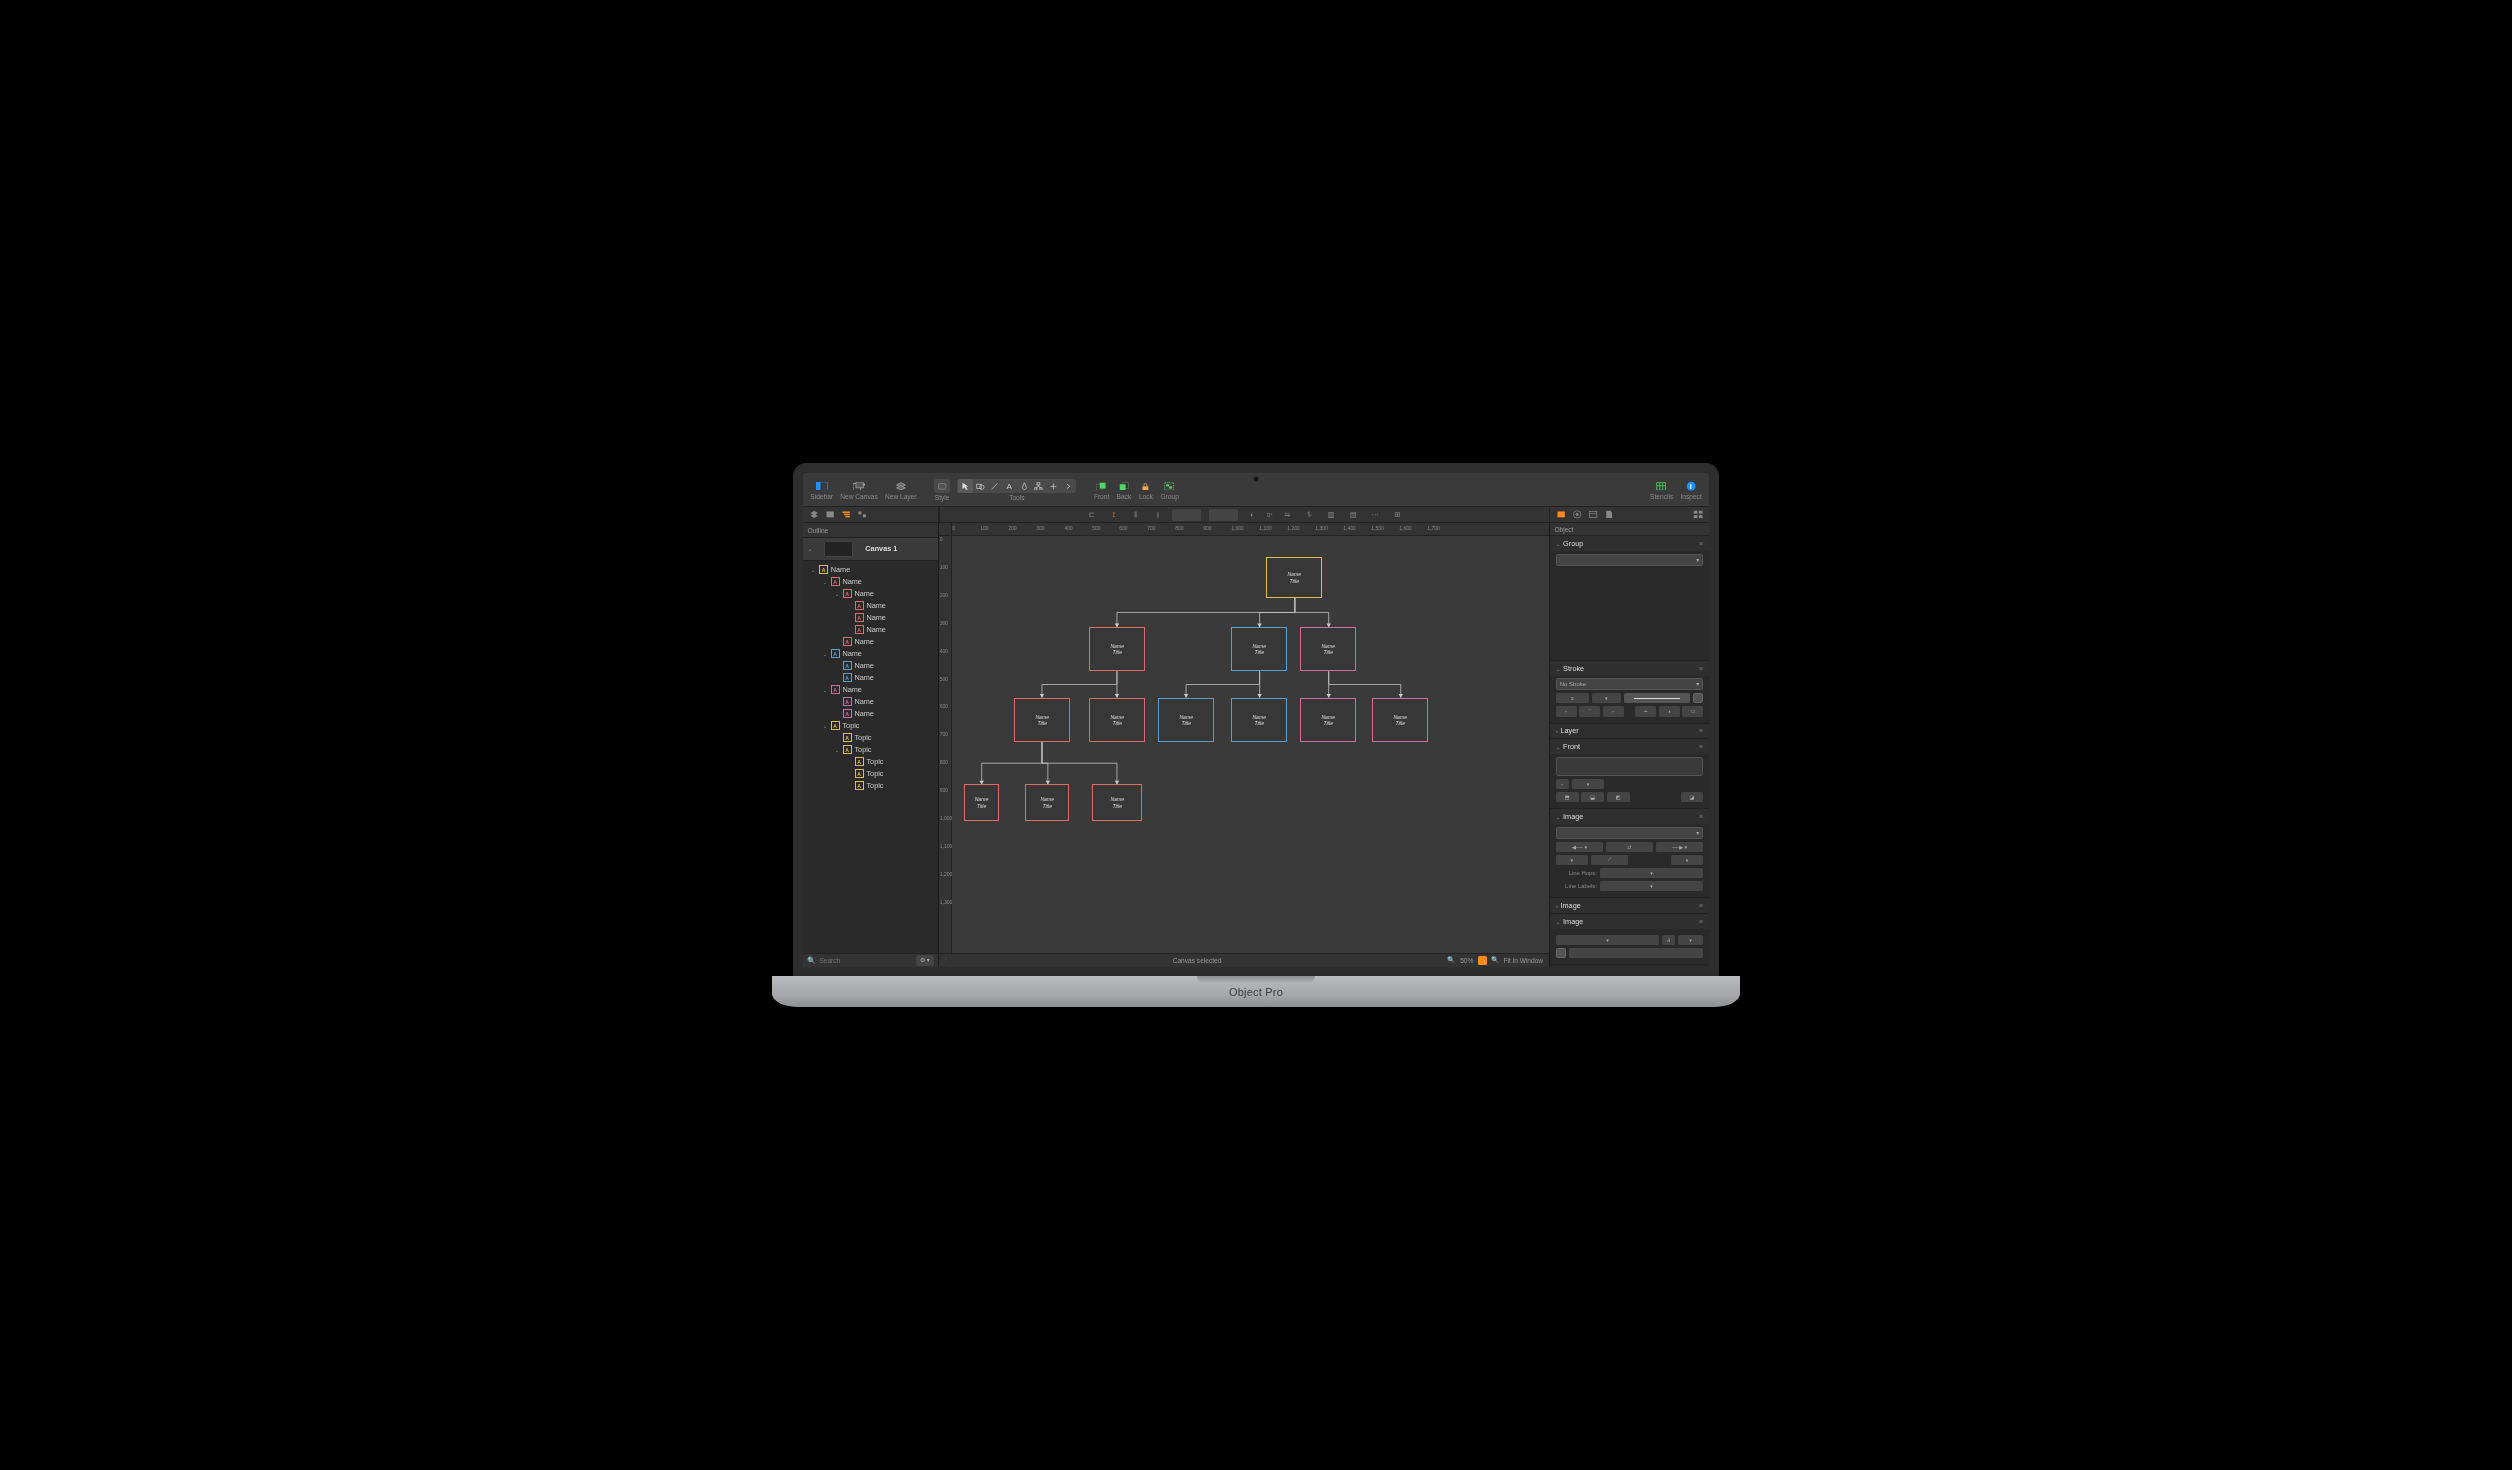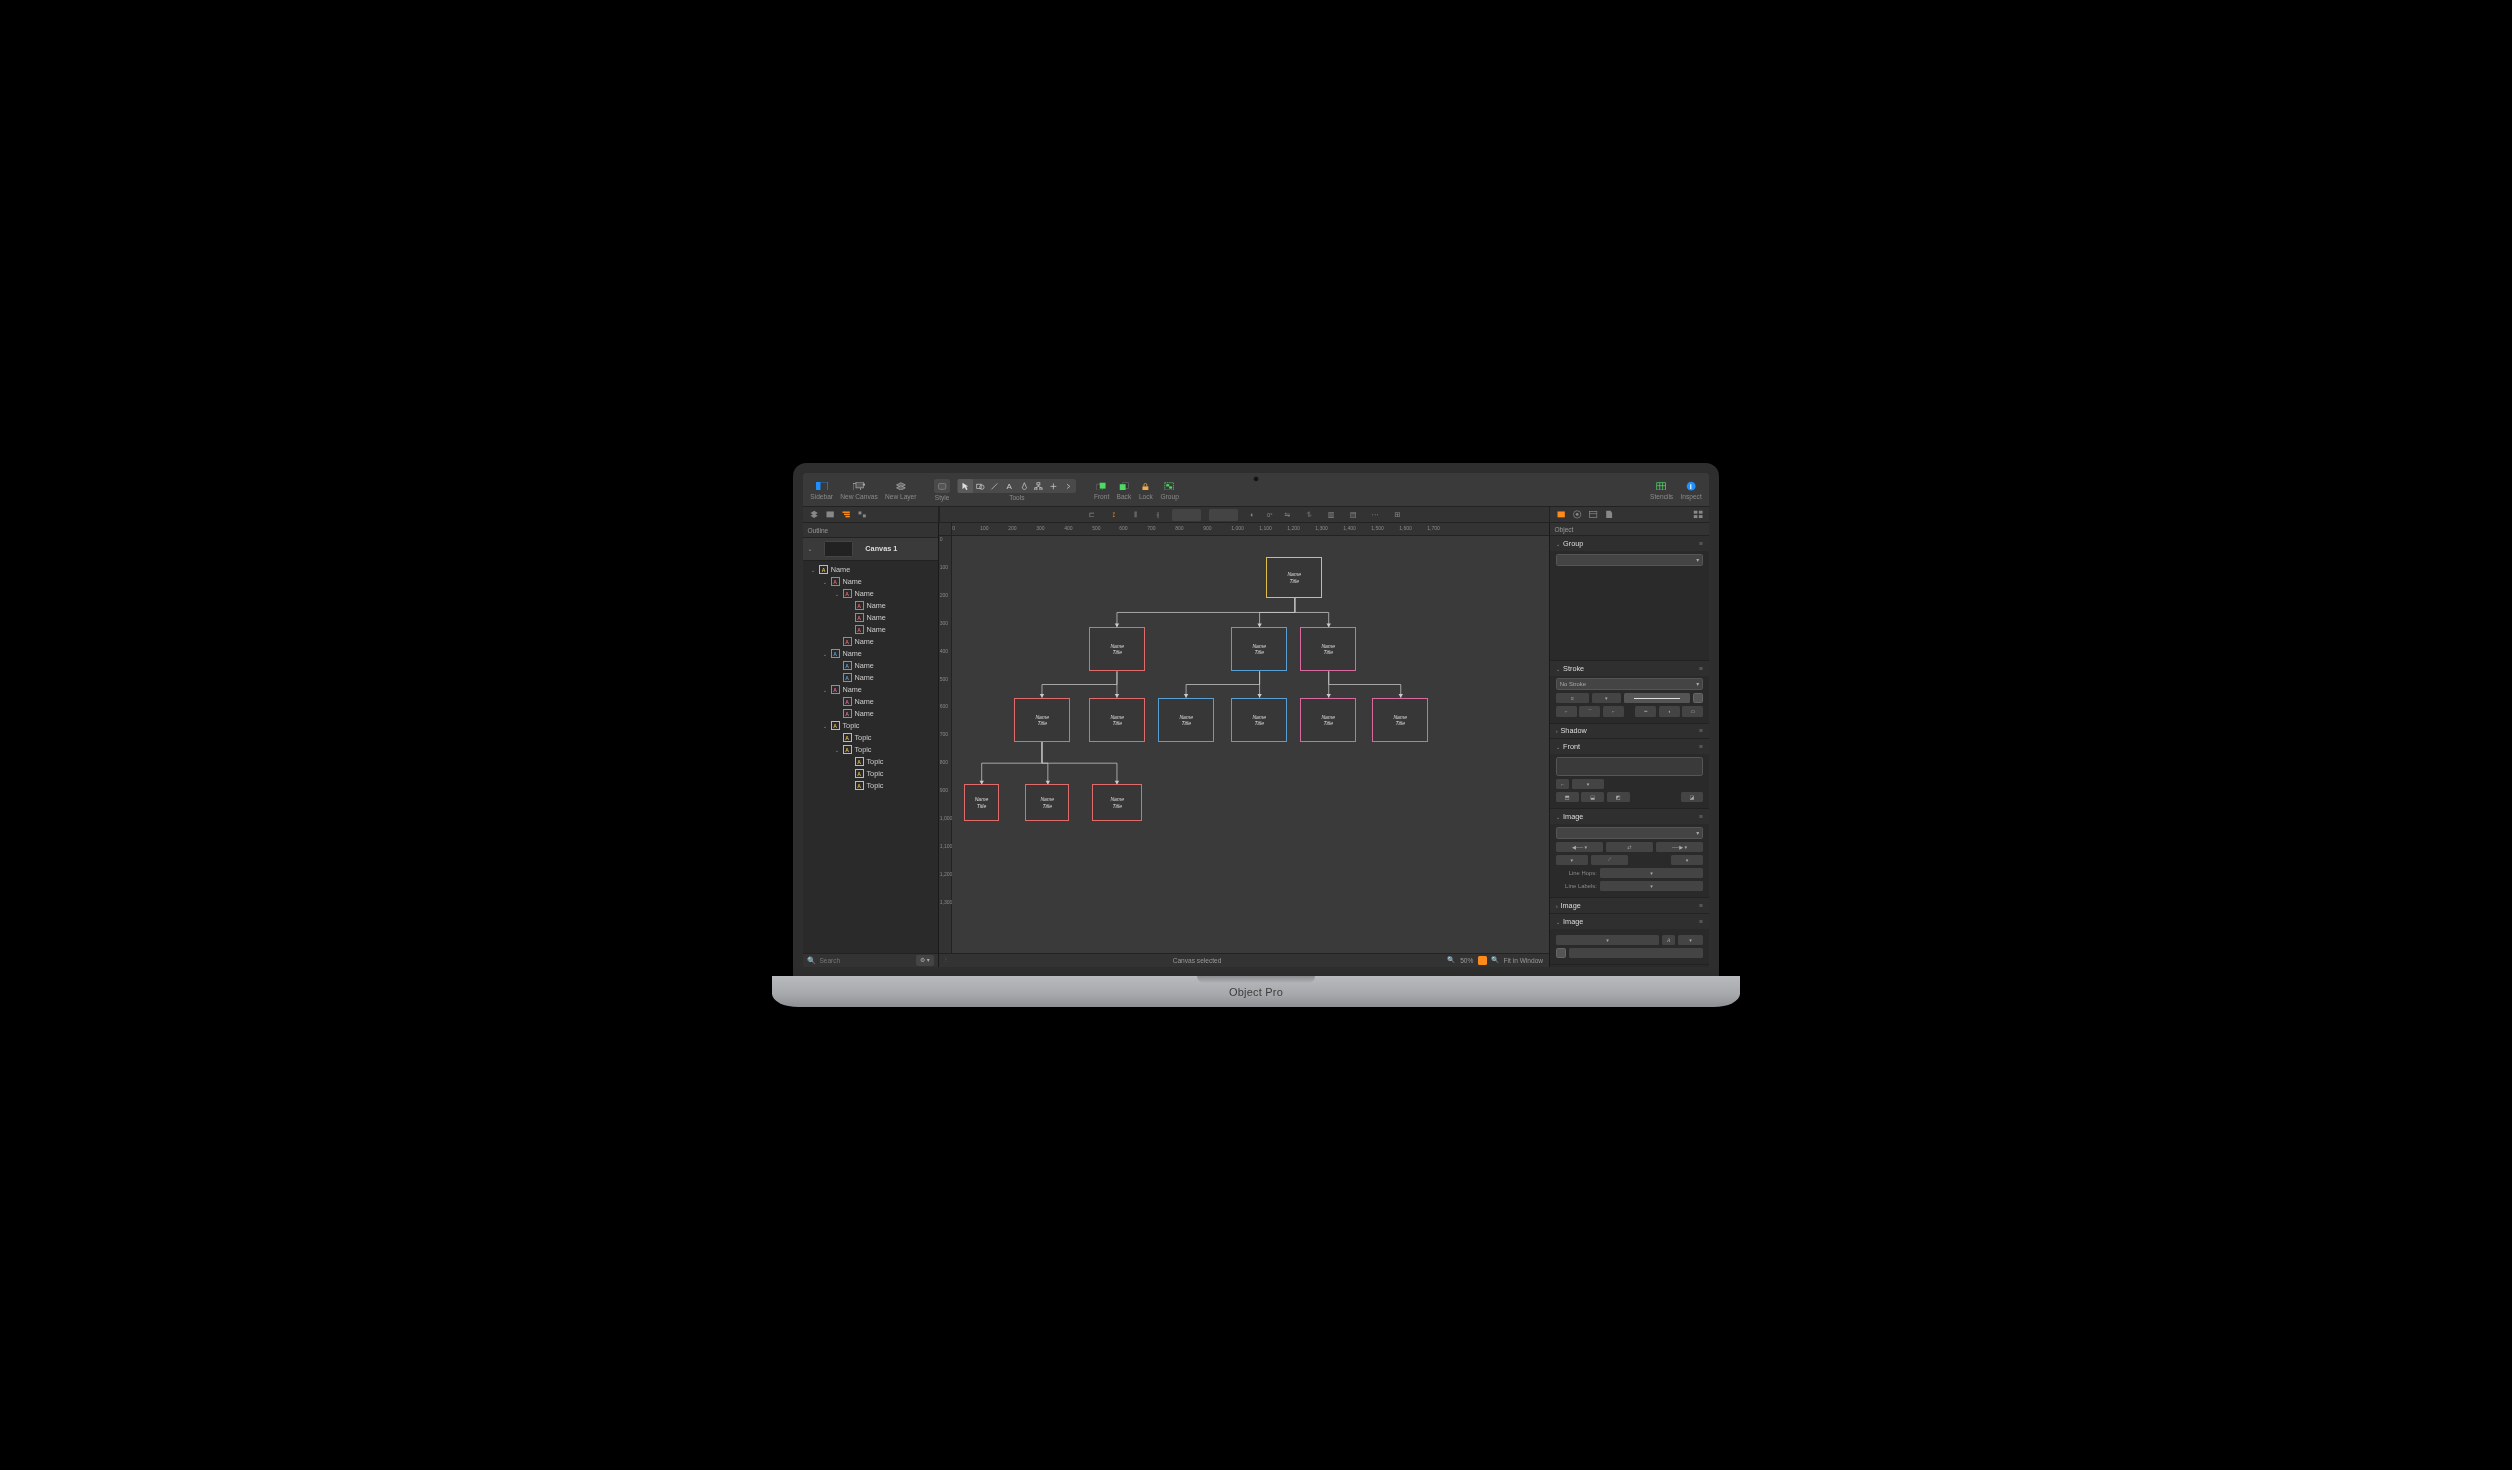--- a/index.html
+++ b/index.html
@@ -621,21 +621,21 @@
                   <div style="width:5.9px;"></div>
                   <div class="insp-chip">━</div>
                   <div class="insp-chip">◖</div>
                   <div class="insp-chip">▭</div>
                 </div>
               </div>
             </div>
 
             <div class="insp-section">
               <div class="insp-sec-head">
-                <span><span class="chev">›</span><span>Shadow</span></span>
+                <span><span class="chev">›</span><span>Layer</span></span>
                 <span class="hamburger">≡</span>
               </div>
             </div>
 
             <div class="insp-section">
               <div class="insp-sec-head">
                 <span><span class="chev">⌄</span><span>Front</span></span>
                 <span class="hamburger">≡</span>
               </div>
               <div class="insp-sec-body">

